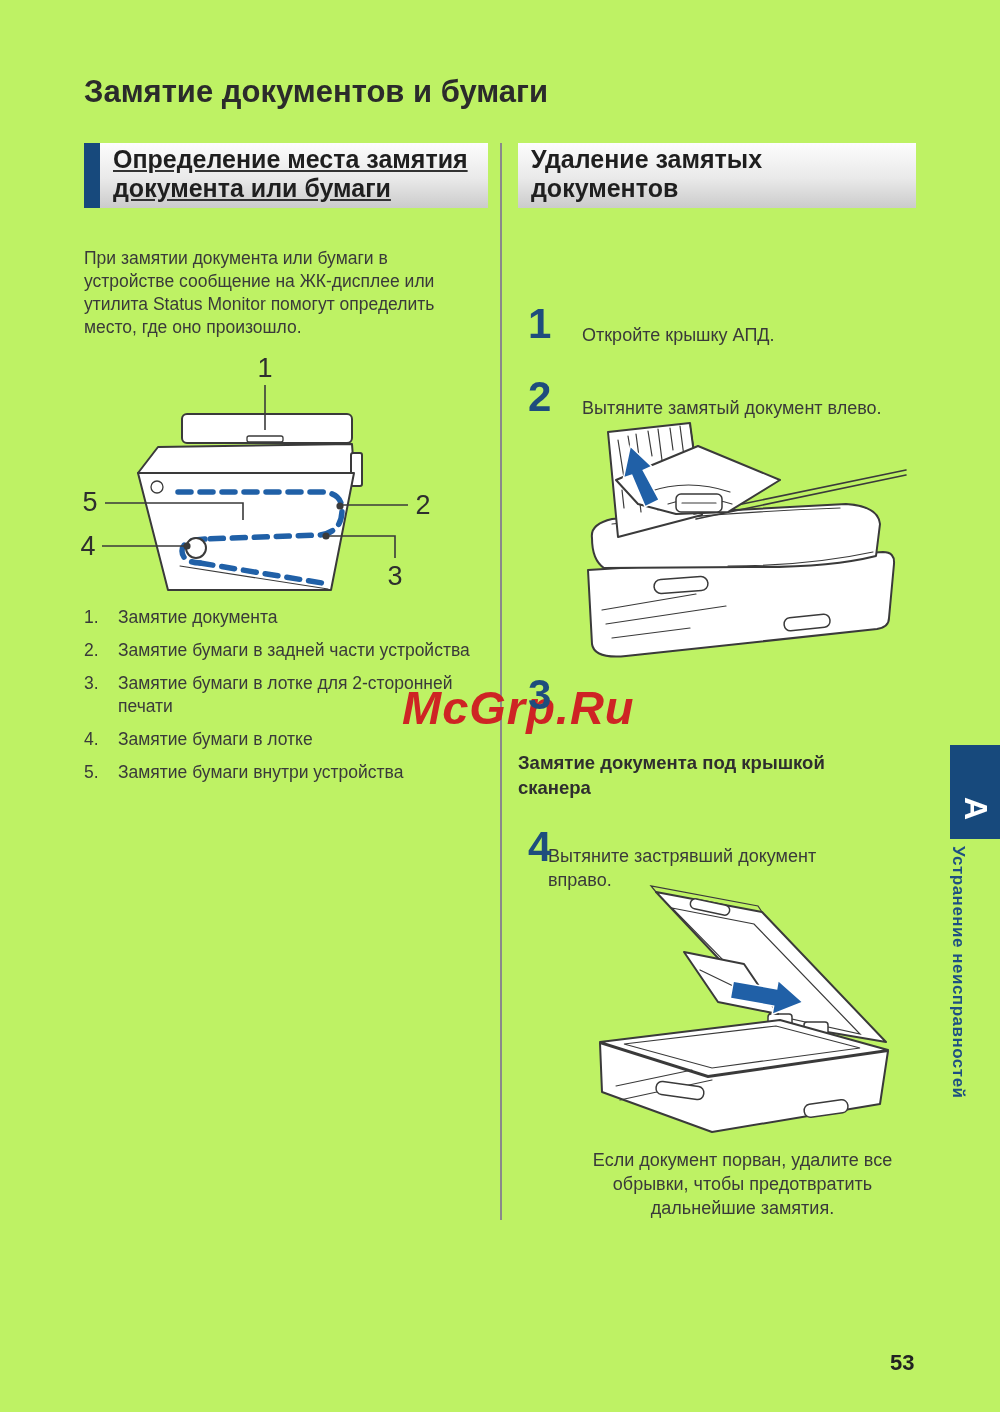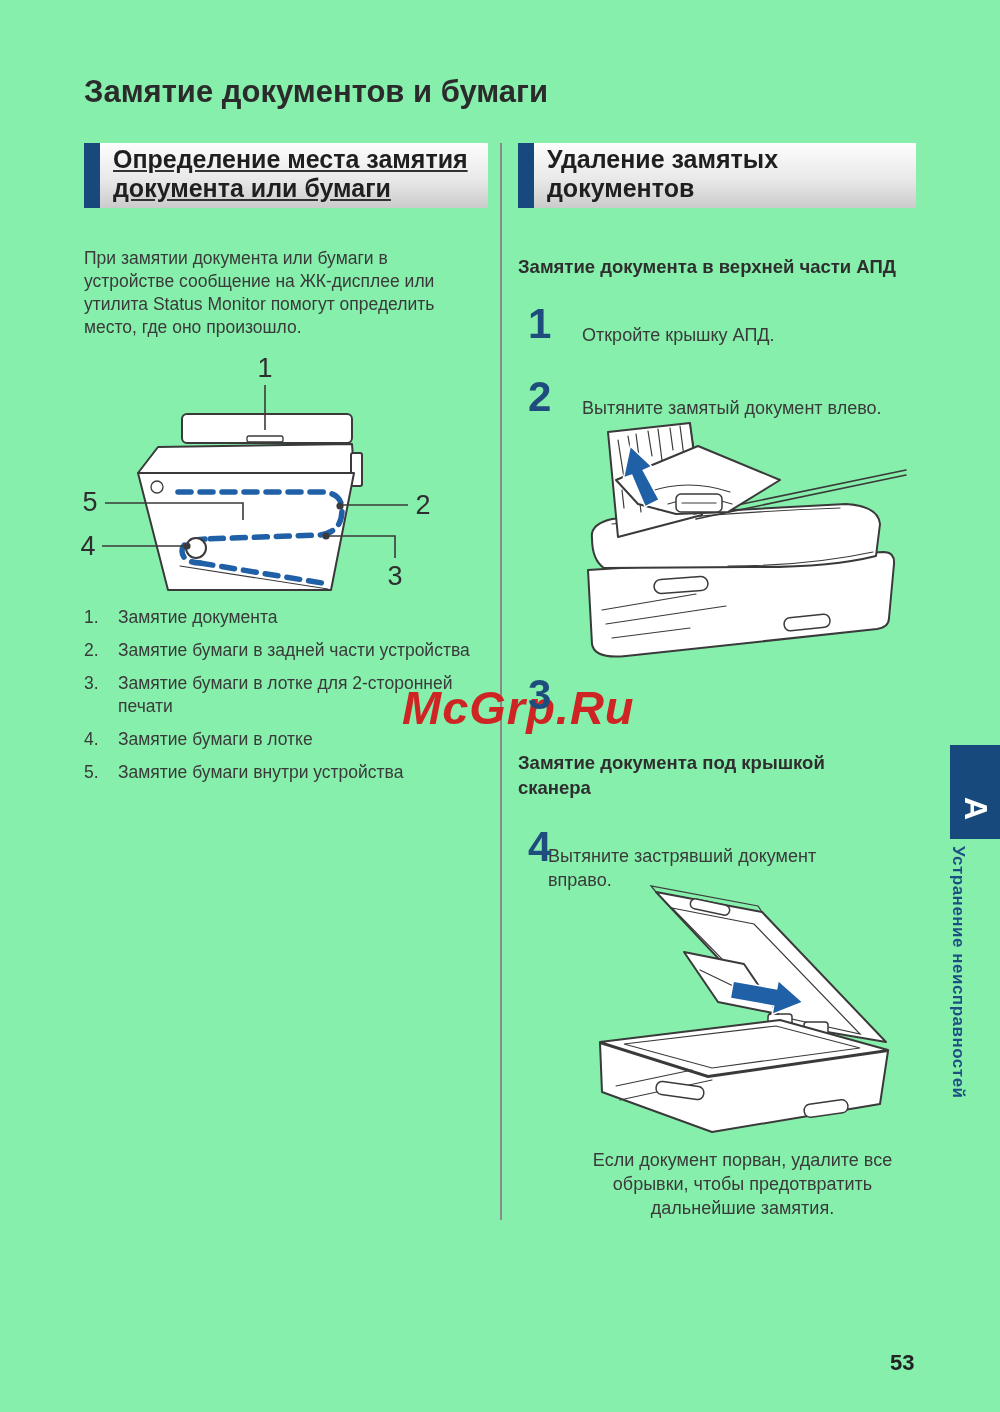--- a/index.html
+++ b/index.html
@@ -1,29 +1,29 @@
 <!DOCTYPE html>
 <html><head>
 <meta charset="utf-8">
 <style>
   html,body{margin:0;padding:0;background:#fff;}
   .page{
-    position:relative; width:1000px; height:1412px; background:#86efac;
+    position:relative; width:1000px; height:1412px; background:#bef264;
     font-family:"Liberation Sans", sans-serif; color:#333; overflow:hidden;
   }
   .abs{position:absolute;}
   
   .page-title{left:84px; top:74px; font-size:31px; font-weight:700; color:#2b2b2b; margin:0;}
   
   .sec-header{display:flex; align-items:stretch;
     background:linear-gradient(180deg,#fdfdfd 0%,#e9e9e9 55%,#cbcbcb 100%);}
   .sec-header .bar{width:16px; background:#17497C; flex:none;}
   .sec-header h2{margin:0; padding:2px 6px 5px 13px; font-size:25px; line-height:29px; font-weight:700; color:#1f1f1f;}
   .hdr-left{left:84px; top:143px; width:404px;text-decoration:underline;}
-  .hdr-right{left:518px; top:143px; width:398px;}
+  .hdr-right{left:518px; top:143px; width:398px;flex-direction:column;}
   
   .intro{left:84px; top:247px; width:385px; margin:0; font-size:17.5px; line-height:23px; color:#3a3a3a;}
   
   .legend{left:84px; top:606px; width:404px; display:flex; flex-direction:column; gap:10px;}
   .legend-item{display:flex; font-size:17.5px; line-height:23px; color:#3a3a3a;}
   .legend-item .lnum{width:34px; flex:none;}
   .legend-item .ltext{flex:1;}
   
   .divider{left:500px; top:143px; width:2px; height:1077px; background:#8a8a8a;}
   
@@ -127,21 +127,20 @@
         <span class="ltext">Замятие бумаги в лотке</span>
       </div>
     <div class="legend-item">
         <span class="lnum">5.</span>
         <span class="ltext">Замятие бумаги внутри устройства</span>
       </div>
   </div>
 
   <div class="abs divider"></div>
 
-  <p class="abs subheading sub1">Замятие документа в верхней части АПД</p>
 
   <span class="abs step-num znum" style="left:528px; top:303px;">1</span>
   <p class="abs step-text" style="left:570px; top:311px;">Откройте крышку АПД.</p>
 
   <span class="abs step-num znum" style="left:528px; top:376px;">2</span>
   <p class="abs step-text" style="left:570px; top:384px;">Вытяните замятый документ влево.</p>
 
   <svg class="abs" style="left:578px; top:420px;" width="330" height="245" viewBox="0 0 330 245">
     <g>
       <path class="ln" d="M10,150 L305,132 Q317,132 316,144 L311,198 Q311,207 299,209 L48,236 Q16,239 14,224 Z"></path>

